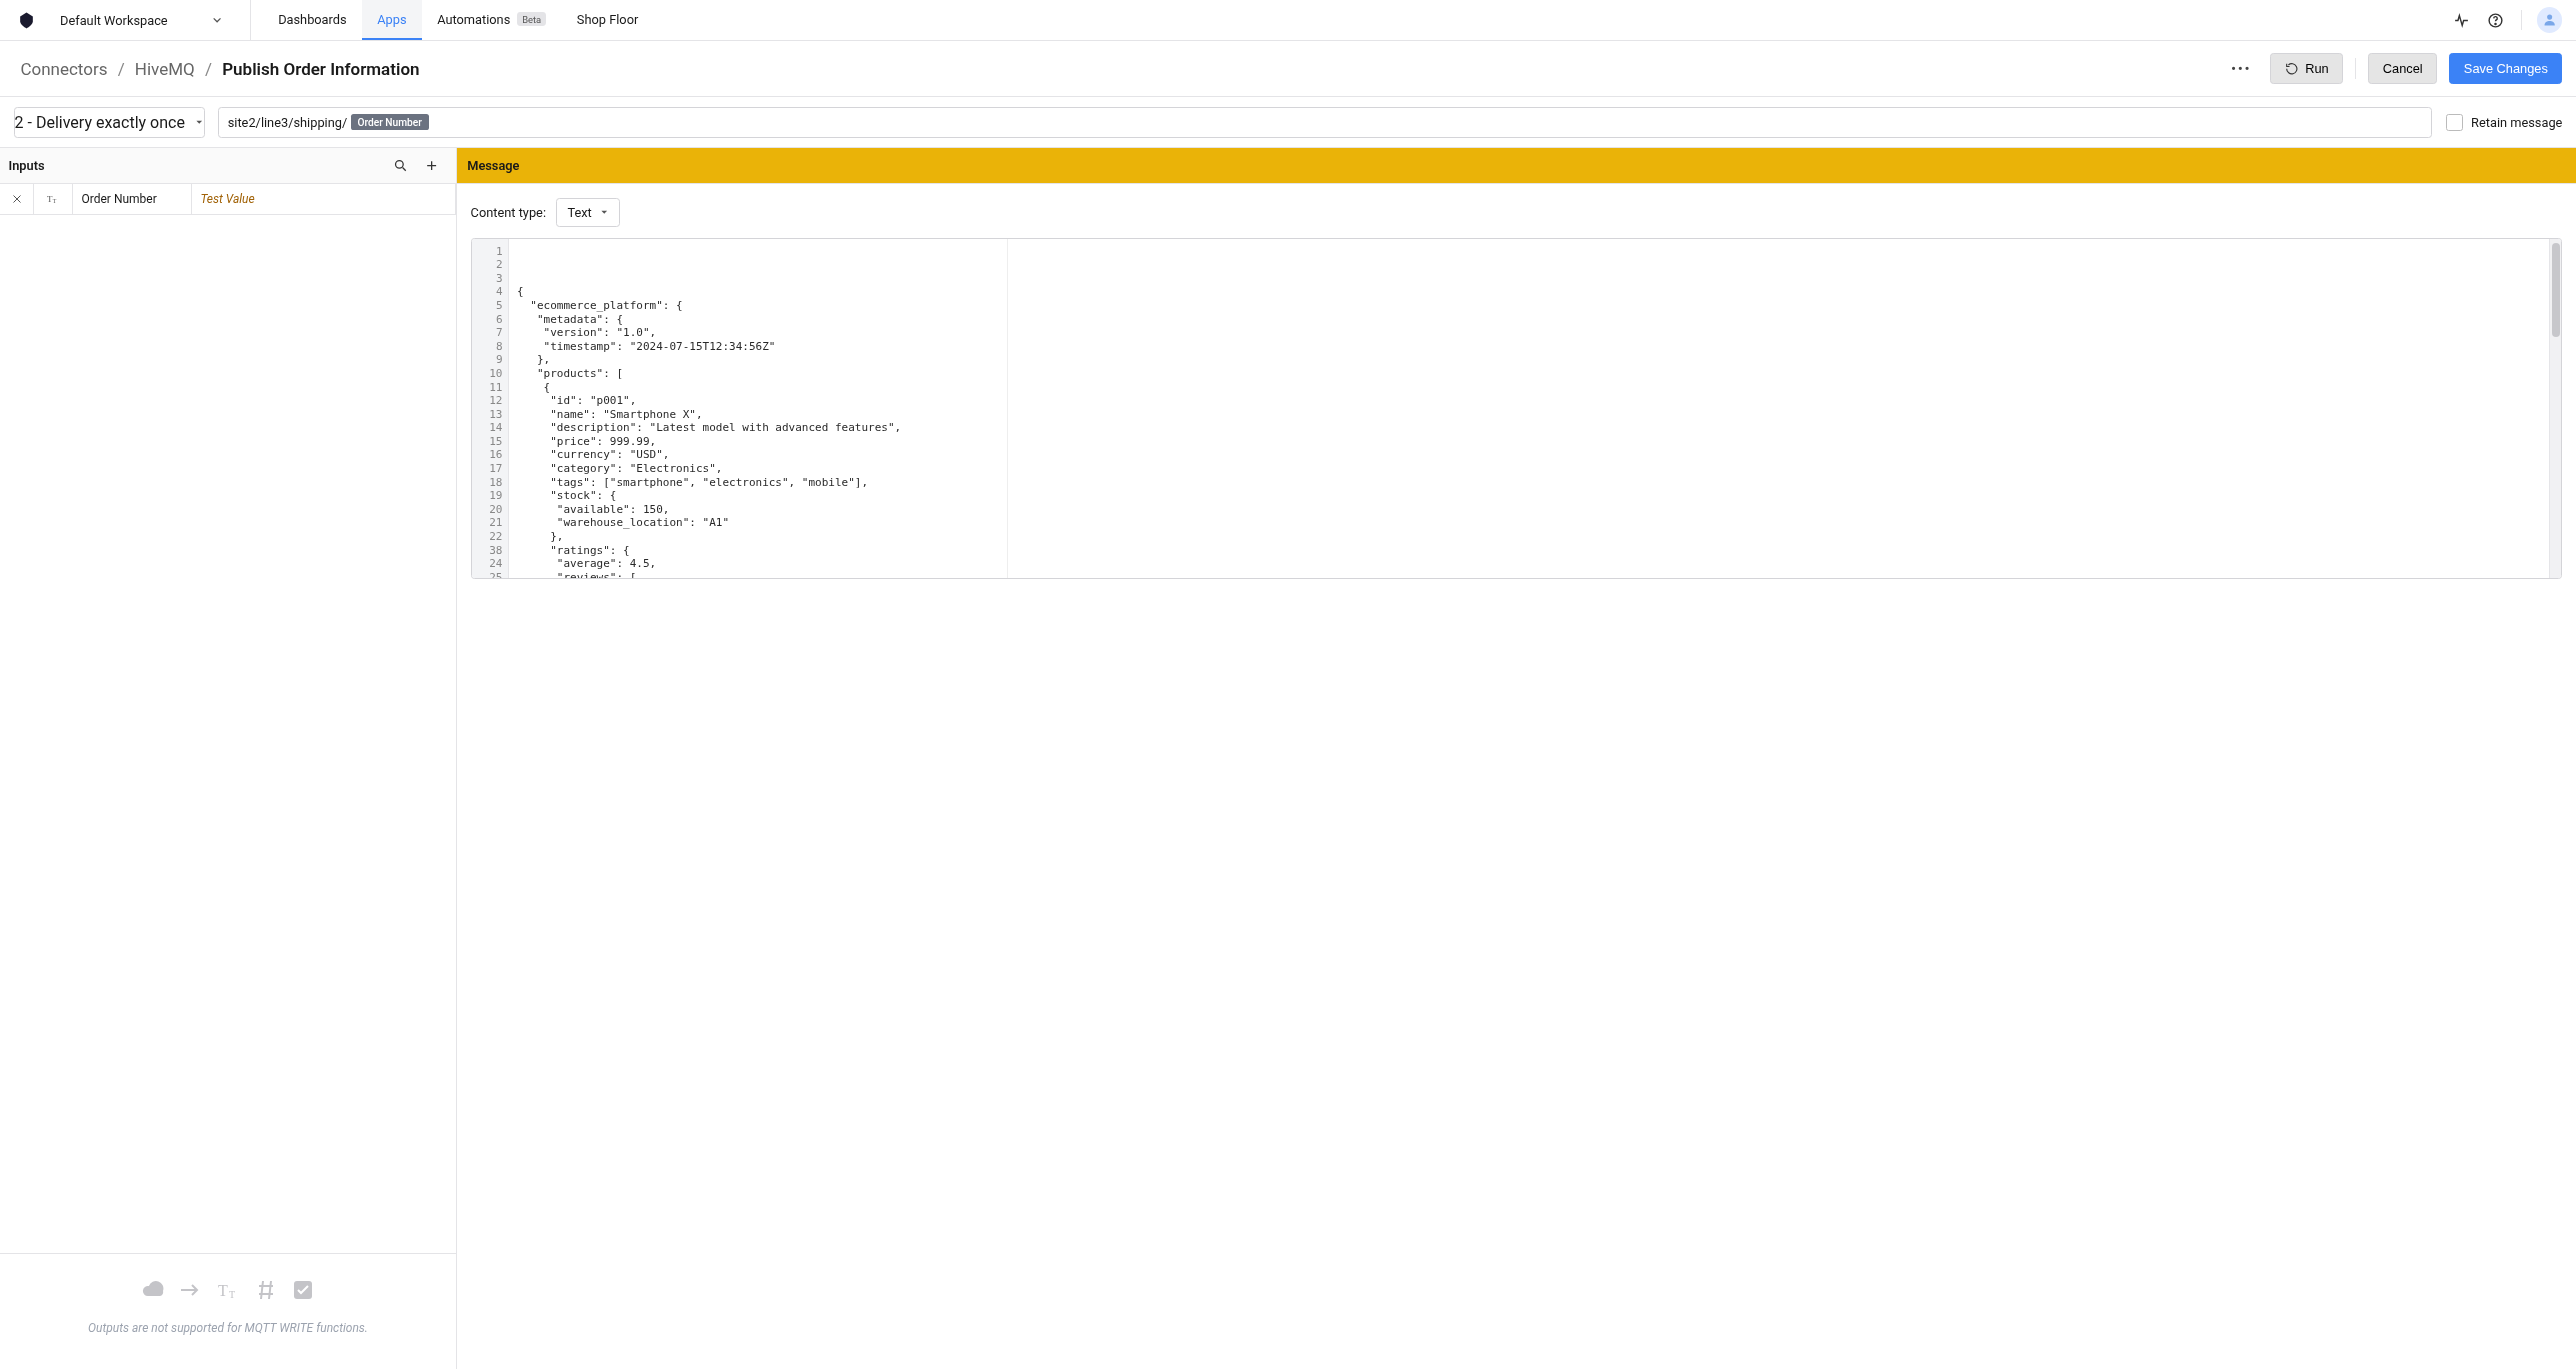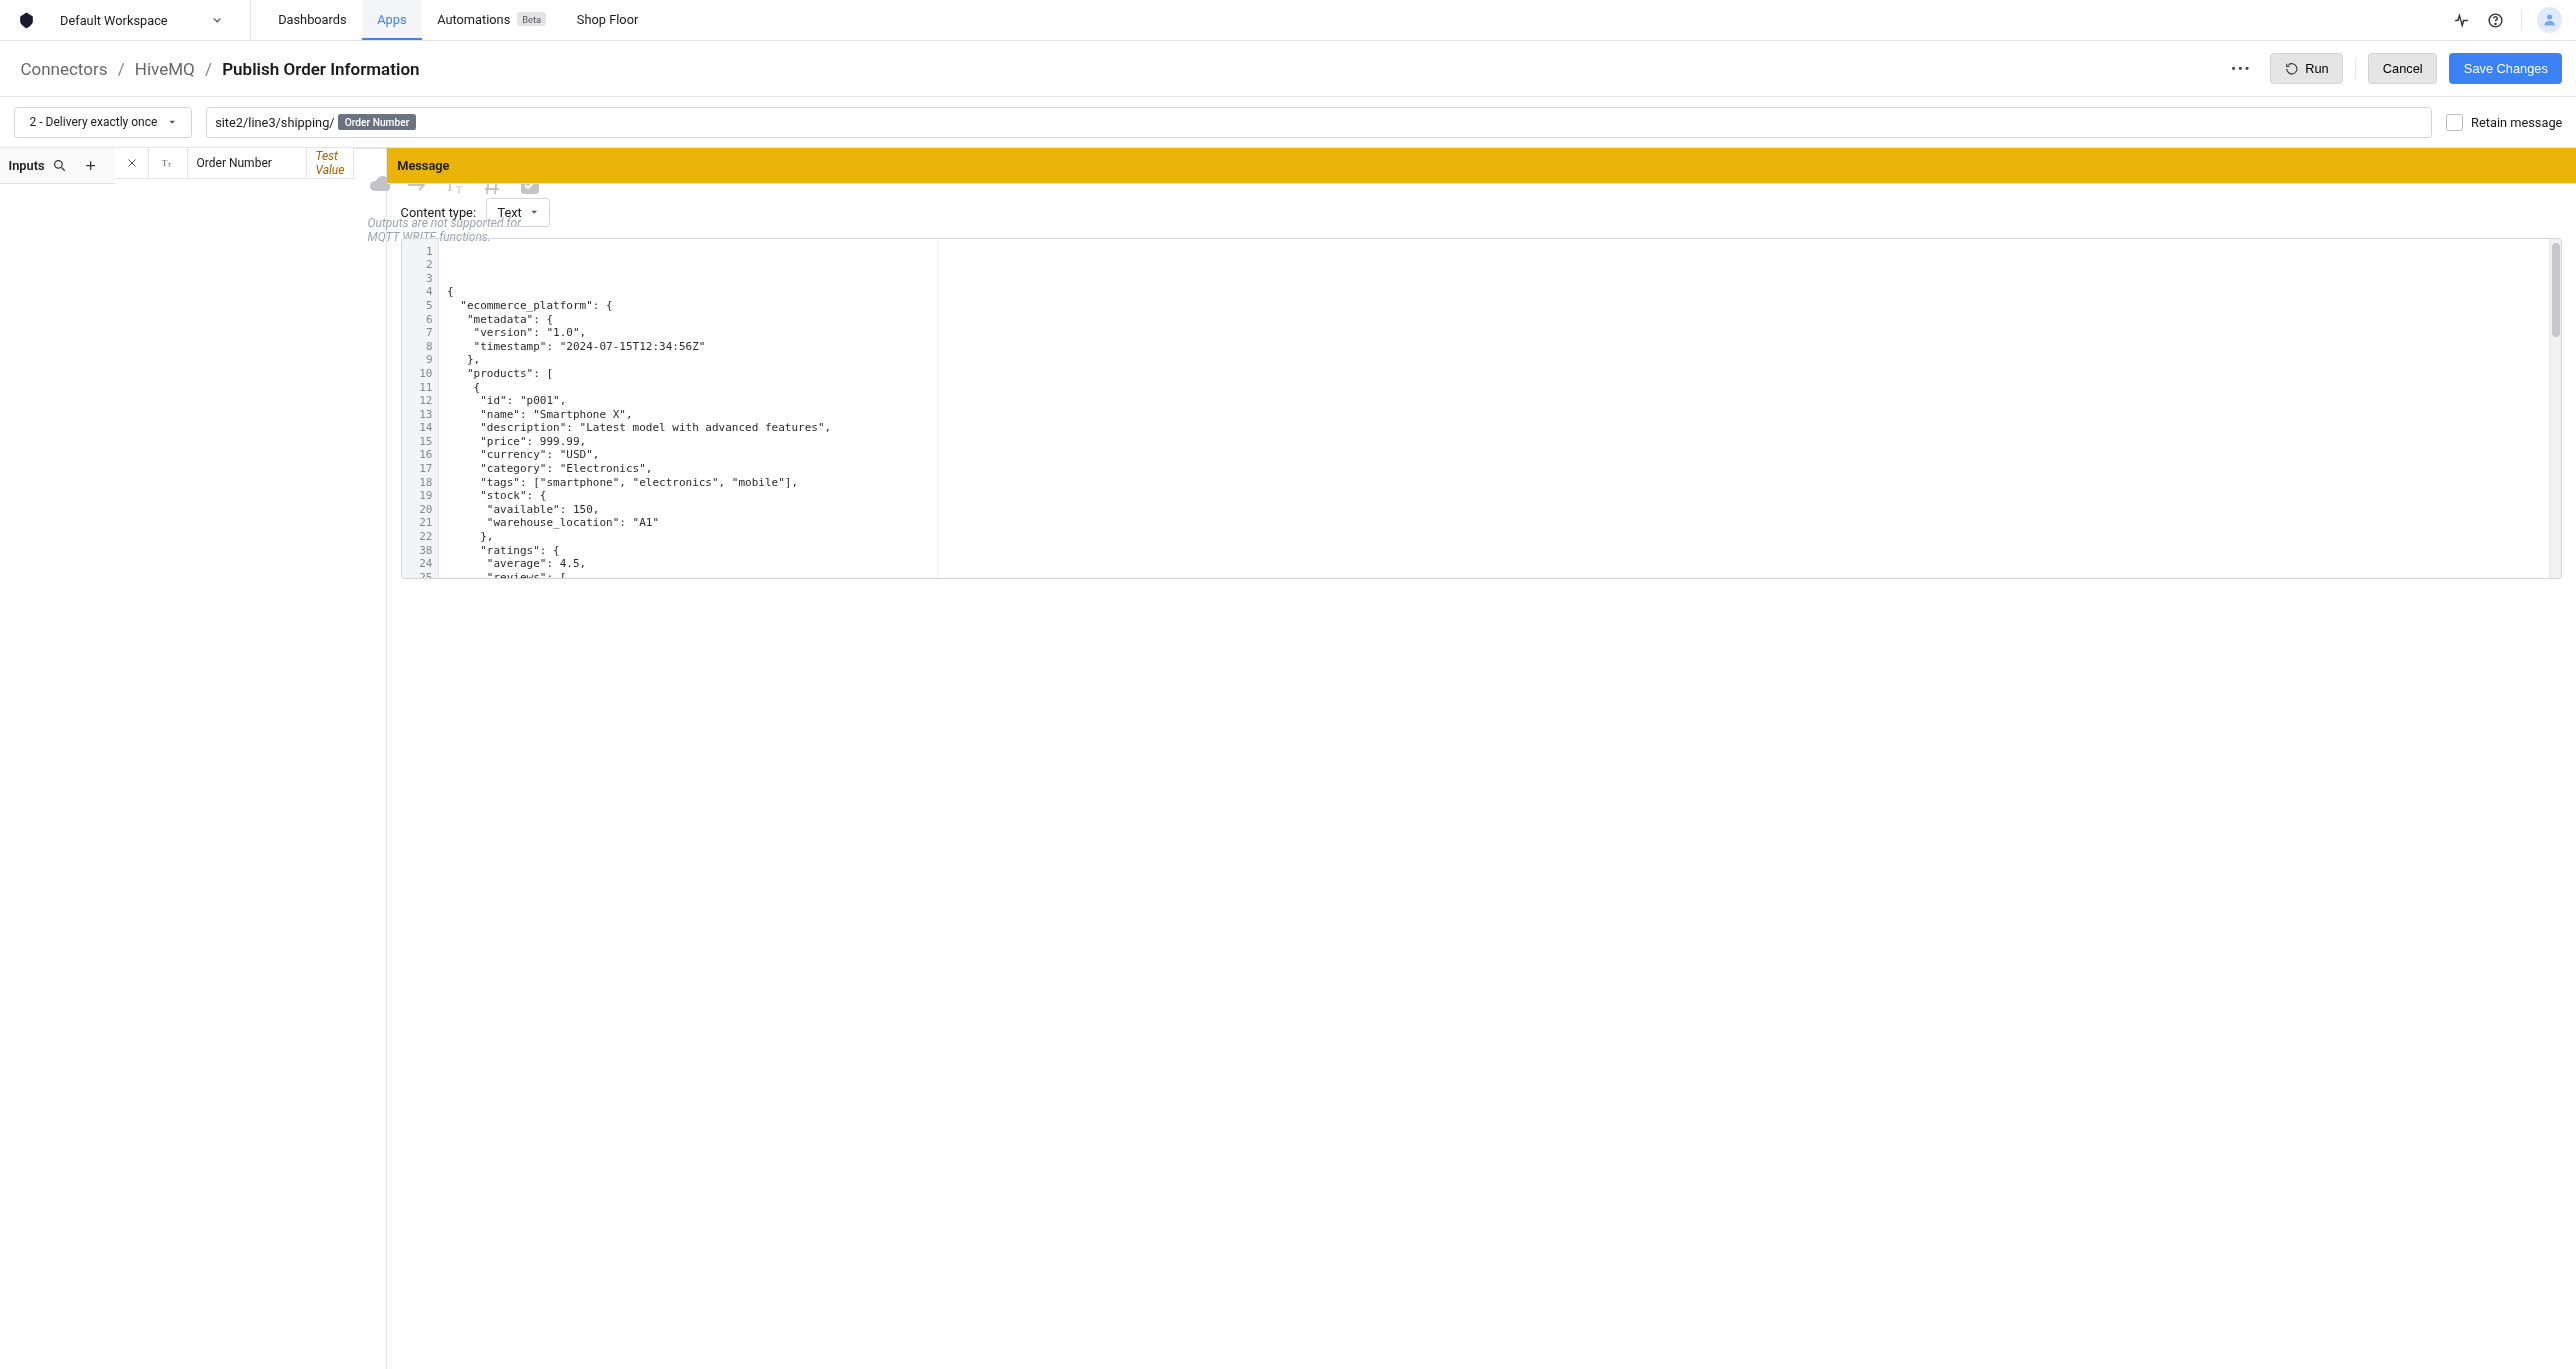--- a/index.html
+++ b/index.html
@@ -30,30 +30,30 @@
   .crumb.current { color: #1a1a1a; font-weight: 600; cursor: default; }
   .crumb-sep { color: #888; }
   .subbar-right { margin-left: auto; display: flex; align-items: center; gap: 12px; }
   .more-btn { font-size: 15.3px; cursor: pointer; padding: 3.4px 6.8px; color: #444; letter-spacing: 1.7px; }
   .btn { display: inline-flex; align-items: center; gap: 6.8px; height: 31px; padding: 0 13.6px; border: 0.9px solid #d4d4d8; border-radius: 3.4px; background: #e5e5e5; cursor: pointer; font-size: 12.8px; }
   .btn.primary { background: #3b82f6; border-color: #3b82f6; color: #ffffff; }
   .btn svg { width: 13.6px; height: 13.6px; }
 
   
   .config-row { display: flex; align-items: center; height: 51px; padding: 0 13.6px; gap: 13.6px; border-bottom: 0.9px solid #e4e4e7; }
-  .qos-select { display: flex; align-items: center; gap: 10.2px; height: 31px; padding: 0 15px; border: 0.9px solid #d4d4d8; border-radius: 3.4px; cursor: pointer; font-size: 12px; }
+  .qos-select { display: flex; align-items: center; gap: 10.2px; height: 31px; padding: 0 0; border: 0.9px solid #d4d4d8; border-radius: 3.4px; cursor: pointer; font-size: 16px; }
   .topic-input { flex: 1; display: flex; align-items: center; height: 31px; padding: 0 8.5px; border: 0.9px solid #d4d4d8; border-radius: 3.4px; font-size: 12.8px; gap: 3.4px; }
   .topic-chip { background: #6b7280; color: #fff; font-size: 10.2px; padding: 2.6px 6.8px; border-radius: 2.6px; font-weight: 500; }
   .retain { display: flex; align-items: center; gap: 8.5px; font-size: 12.8px; }
   .checkbox { width: 17px; height: 17px; border: 1.7px solid #bbb; border-radius: 2.6px; cursor: pointer; }
 
   
   .main { flex: 1; display: flex; min-height: 0; }
 
-  .inputs-panel { width: 387px; border-right: 0.9px solid #e4e4e7; display: flex; }
+  .inputs-panel { width: 457px; border-right: 0.9px solid #e4e4e7; display: flex; flex-direction: column; }
   .panel-header { display: flex; align-items: center; height: 36px; padding: 0 8.5px; border-bottom: 0.9px solid #e4e4e7; background: #fafafa; }
   .panel-header h3 { font-size: 12.8px; font-weight: 600; }
   .panel-header .spacer { flex: 1; }
   .panel-header .hicon { width: 31px; height: 31px; display: flex; align-items: center; justify-content: center; cursor: pointer; color: #3a3a3a; }
 
   .input-row { display: flex; align-items: stretch; height: 31px; border-bottom: 0.9px solid #e4e4e7; }
   .input-row .cell { display: flex; align-items: center; border-right: 0.9px solid #e4e4e7; }
   .input-row .del { width: 34px; justify-content: center; cursor: pointer; }
   .input-row .type { width: 39px; justify-content: center; }
   .input-row .name { width: 119px; padding: 0 8.5px; font-size: 12px; }

